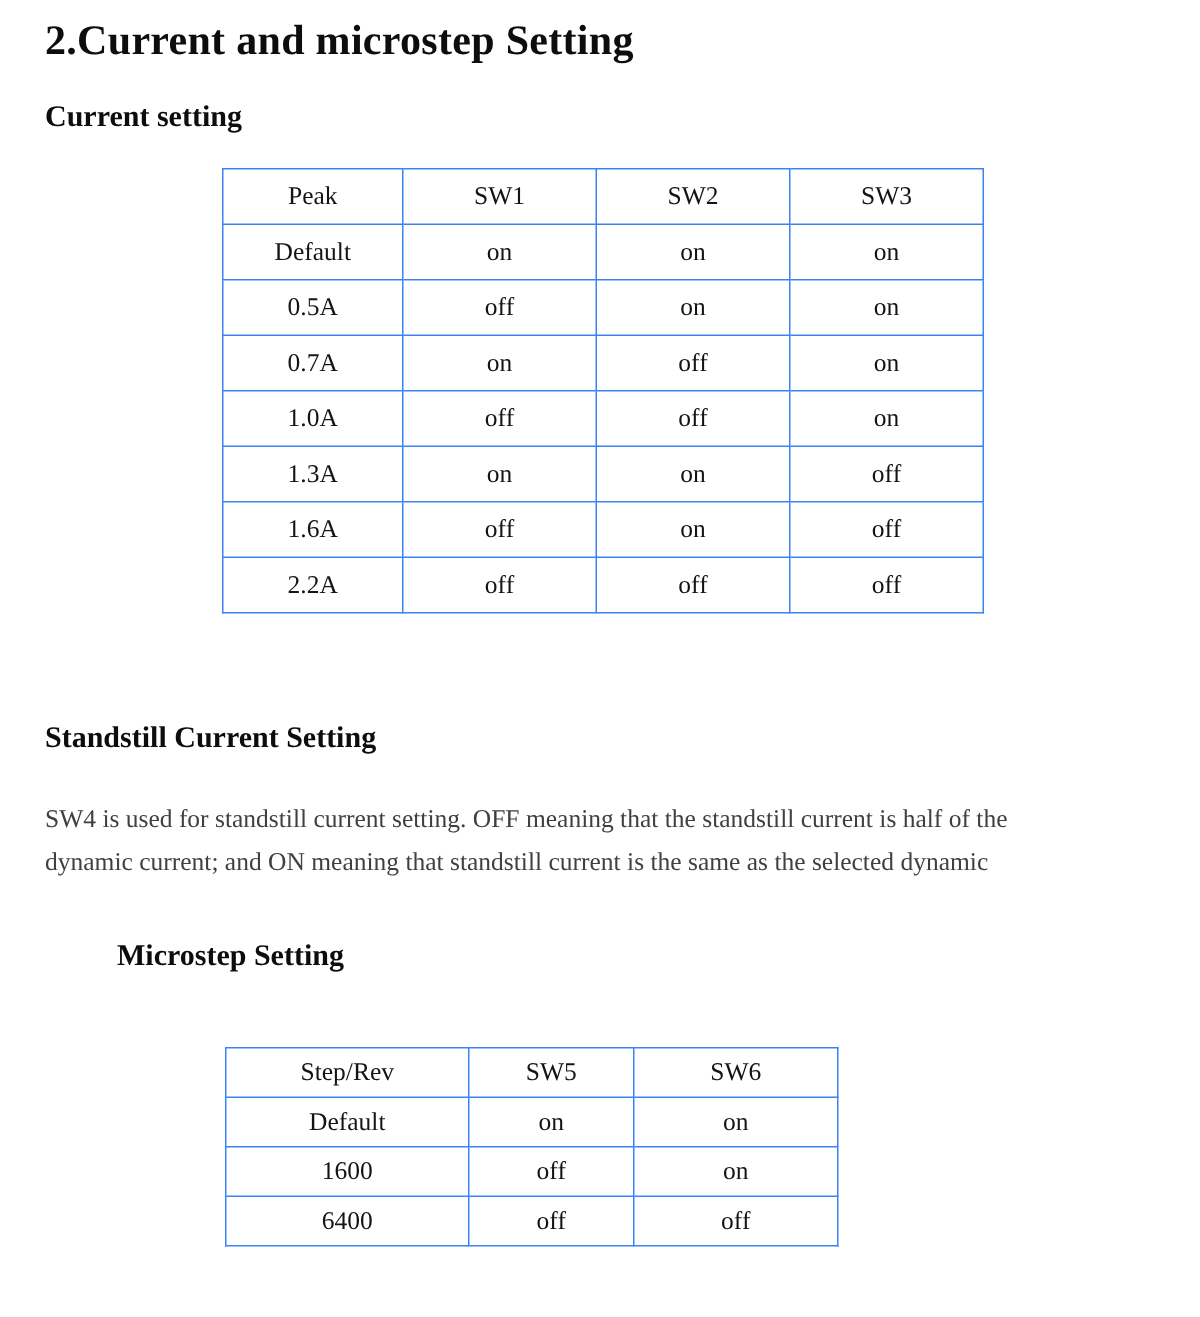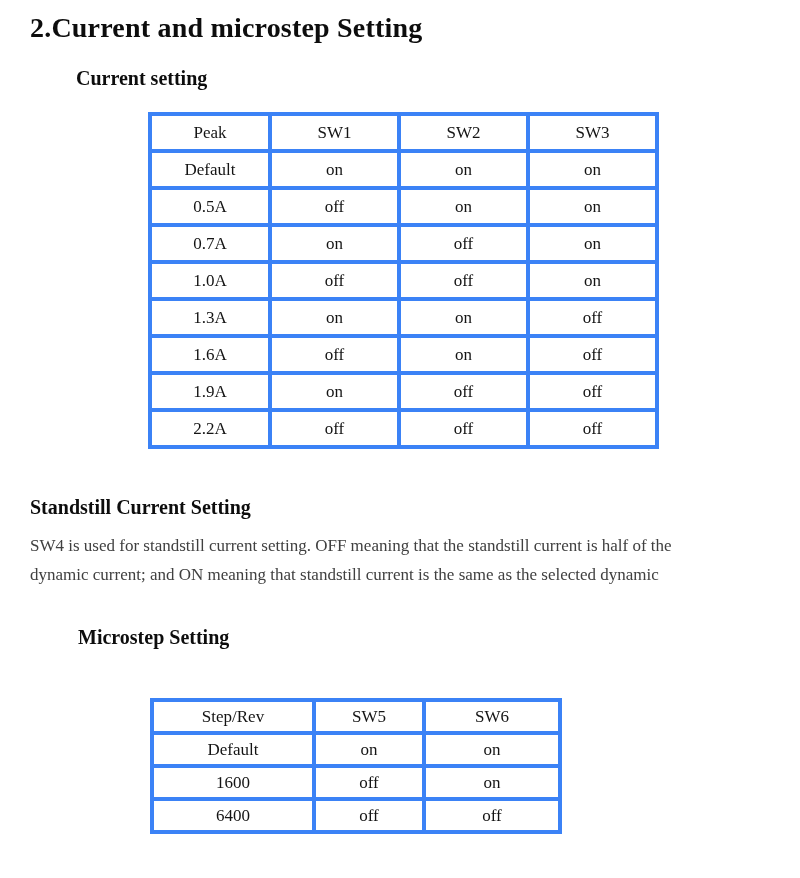--- a/index.html
+++ b/index.html
@@ -22,33 +22,33 @@
     letter-spacing: 0.2px;
     color: #0d0d0d;
   }
   h2.sub-heading {
     position: absolute;
     left: 30px;
     font-size: 20px;
     font-weight: 700;
     color: #0d0d0d;
   }
-  .h-current   { top: 67px; margin-left: 46px; }
-  .h-standstill{ top: 496px; }
+  .h-current   { top: 67px; }
+  .h-standstill{ top: 481px; }
   .h-microstep { top: 626px; margin-left: 48px; }
 
   table.tbl {
     position: absolute;
     border-collapse: collapse;
     table-layout: fixed;
     font-size: 17px;
     color: #141414;
   }
   table.tbl td {
-    border: 4px solid #3b82f6;
+    border: 1px solid #3b82f6;
     text-align: center;
     vertical-align: middle;
     padding: 0 4px;
     background: #ffffff;
   }
   .tbl-current { left: 148px; top: 112px; width: 507px; }
   .tbl-current tr { height: 37px; }
   .tbl-micro   { left: 150px; top: 698px; width: 408px; }
   .tbl-micro tr { height: 33px; }
 
@@ -115,26 +115,20 @@
           <td>on</td>
           <td>off</td>
         </tr>
         <tr>
           <td>1.6A</td>
           <td>off</td>
           <td>on</td>
           <td>off</td>
         </tr>
         <tr>
-          <td>1.9A</td>
-          <td>on</td>
-          <td>off</td>
-          <td>off</td>
-        </tr>
-        <tr>
           <td>2.2A</td>
           <td>off</td>
           <td>off</td>
           <td>off</td>
         </tr>
       </tbody>
     </table>
 
   <h2 class="sub-heading h-standstill">Standstill Current Setting</h2>
 

